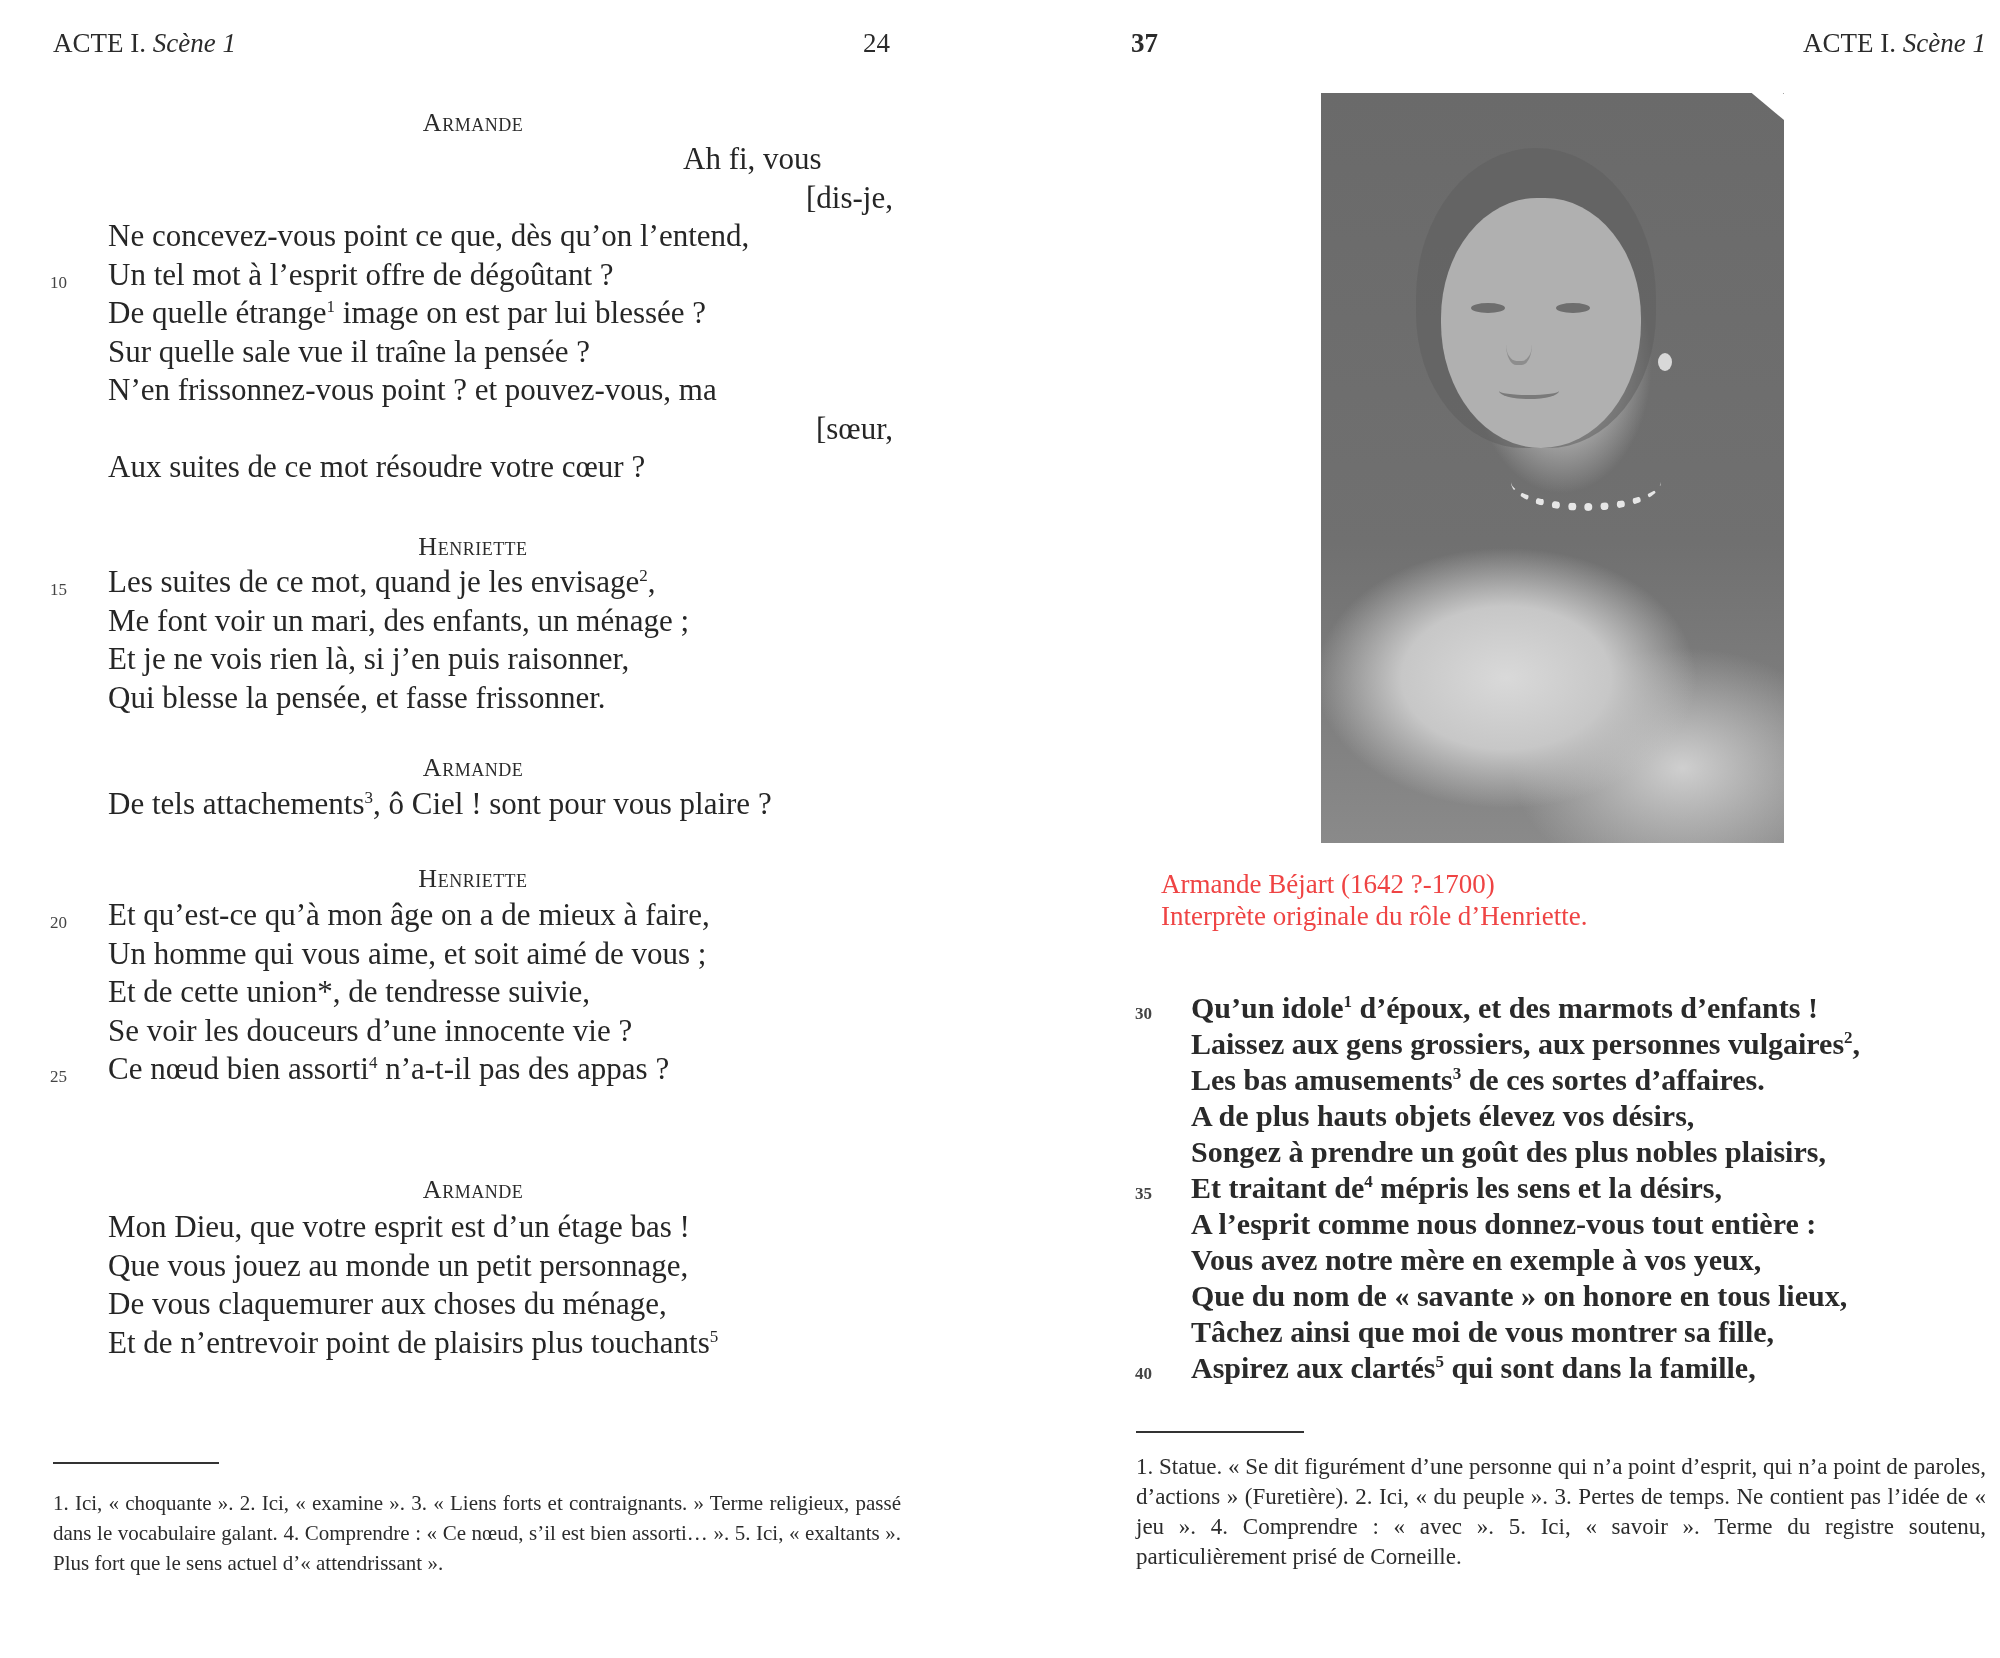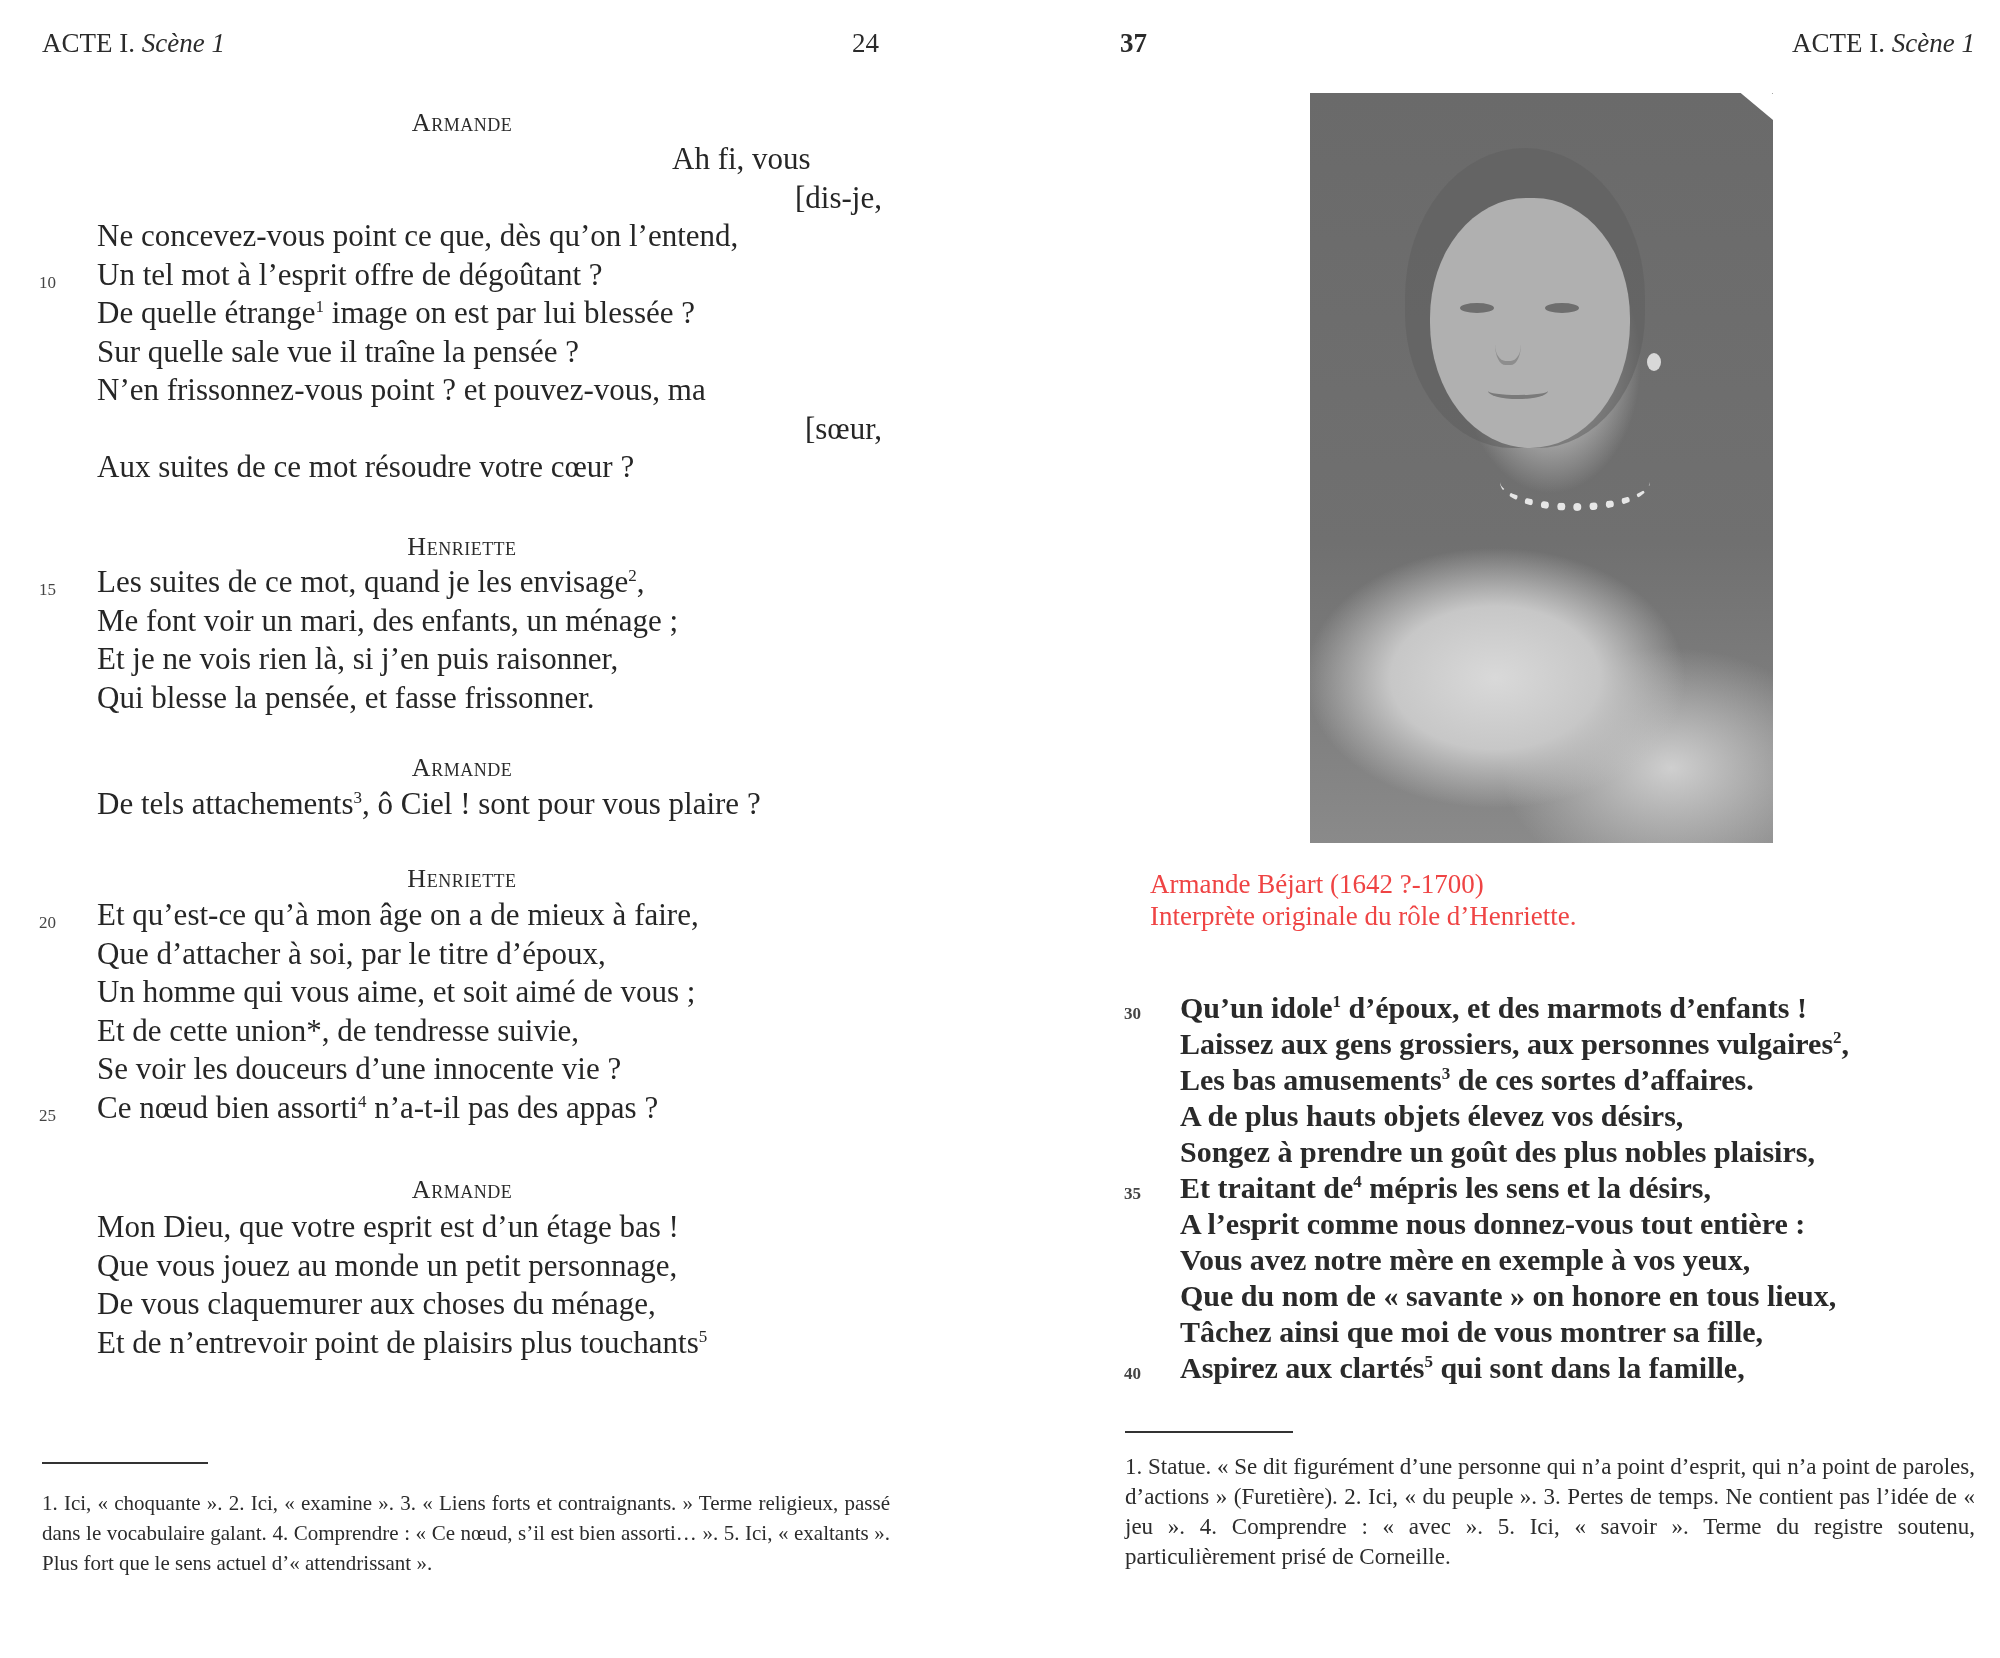--- a/index.html
+++ b/index.html
@@ -1,21 +1,21 @@
 <!DOCTYPE html>
 <html><head>
 <meta charset="utf-8">
 <style>
   html, body { margin: 0; padding: 0; background: #ffffff; }
   body {
     width: 2000px; height: 1658px; position: relative; overflow: hidden;
     font-family: "Liberation Serif", "DejaVu Serif", serif;
     color: #2a2a2a;
   }
-  .page { position: absolute; top: 0; height: 1658px; }
+  .page { position: absolute; top: 0; height: 1658px; margin-left: 11px; }
   .page-left { left: 0; width: 960px; }
   .page-right { left: 1040px; width: 960px; }
   .gutter { position: absolute; left: 960px; top: 0; width: 80px; height: 1658px; background: #ffffff; }
 
   .running-head { position: absolute; top: 28px; font-size: 27px; line-height: 30px; color: #2b2b2b; }
   .running-head .it { font-style: italic; }
   .left-head { left: 42px; }
   .left-num { left: 852px; }
   .right-num { left: 80px; font-weight: bold; }
   .right-head { right: 25px; }
@@ -108,21 +108,20 @@
   </div>
 
   <div class="speaker" style="left:262px; top:753px;">Armande</div>
   <div class="verse" style="left:97px; top:785px;">
     <div class="line"><span>De tels attachements</span><sup>3</sup><span>, ô Ciel ! sont pour vous plaire ?</span></div>
   </div>
 
   <div class="speaker" style="left:262px; top:864px;">Henriette</div>
   <div class="verse" style="left:97px; top:896px;">
     <div class="line"><span class="lnum">20</span><span>Et qu’est-ce qu’à mon âge on a de mieux à faire,</span></div>
-    <div class="line"><span>Que d’attacher à soi, par le titre d’époux,</span></div>
     <div class="line"><span>Un homme qui vous aime, et soit aimé de vous ;</span></div>
     <div class="line"><span>Et de cette union*, de tendresse suivie,</span></div>
     <div class="line"><span>Se voir les douceurs d’une innocente vie ?</span></div>
     <div class="line"><span class="lnum">25</span><span>Ce nœud bien assorti</span><sup>4</sup><span> n’a-t-il pas des appas ?</span></div>
   </div>
 
   <div class="speaker" style="left:262px; top:1175px;">Armande</div>
   <div class="verse" style="left:97px; top:1208px;">
     <div class="line"><span>Mon Dieu, que votre esprit est d’un étage bas !</span></div>
     <div class="line"><span>Que vous jouez au monde un petit personnage,</span></div>

